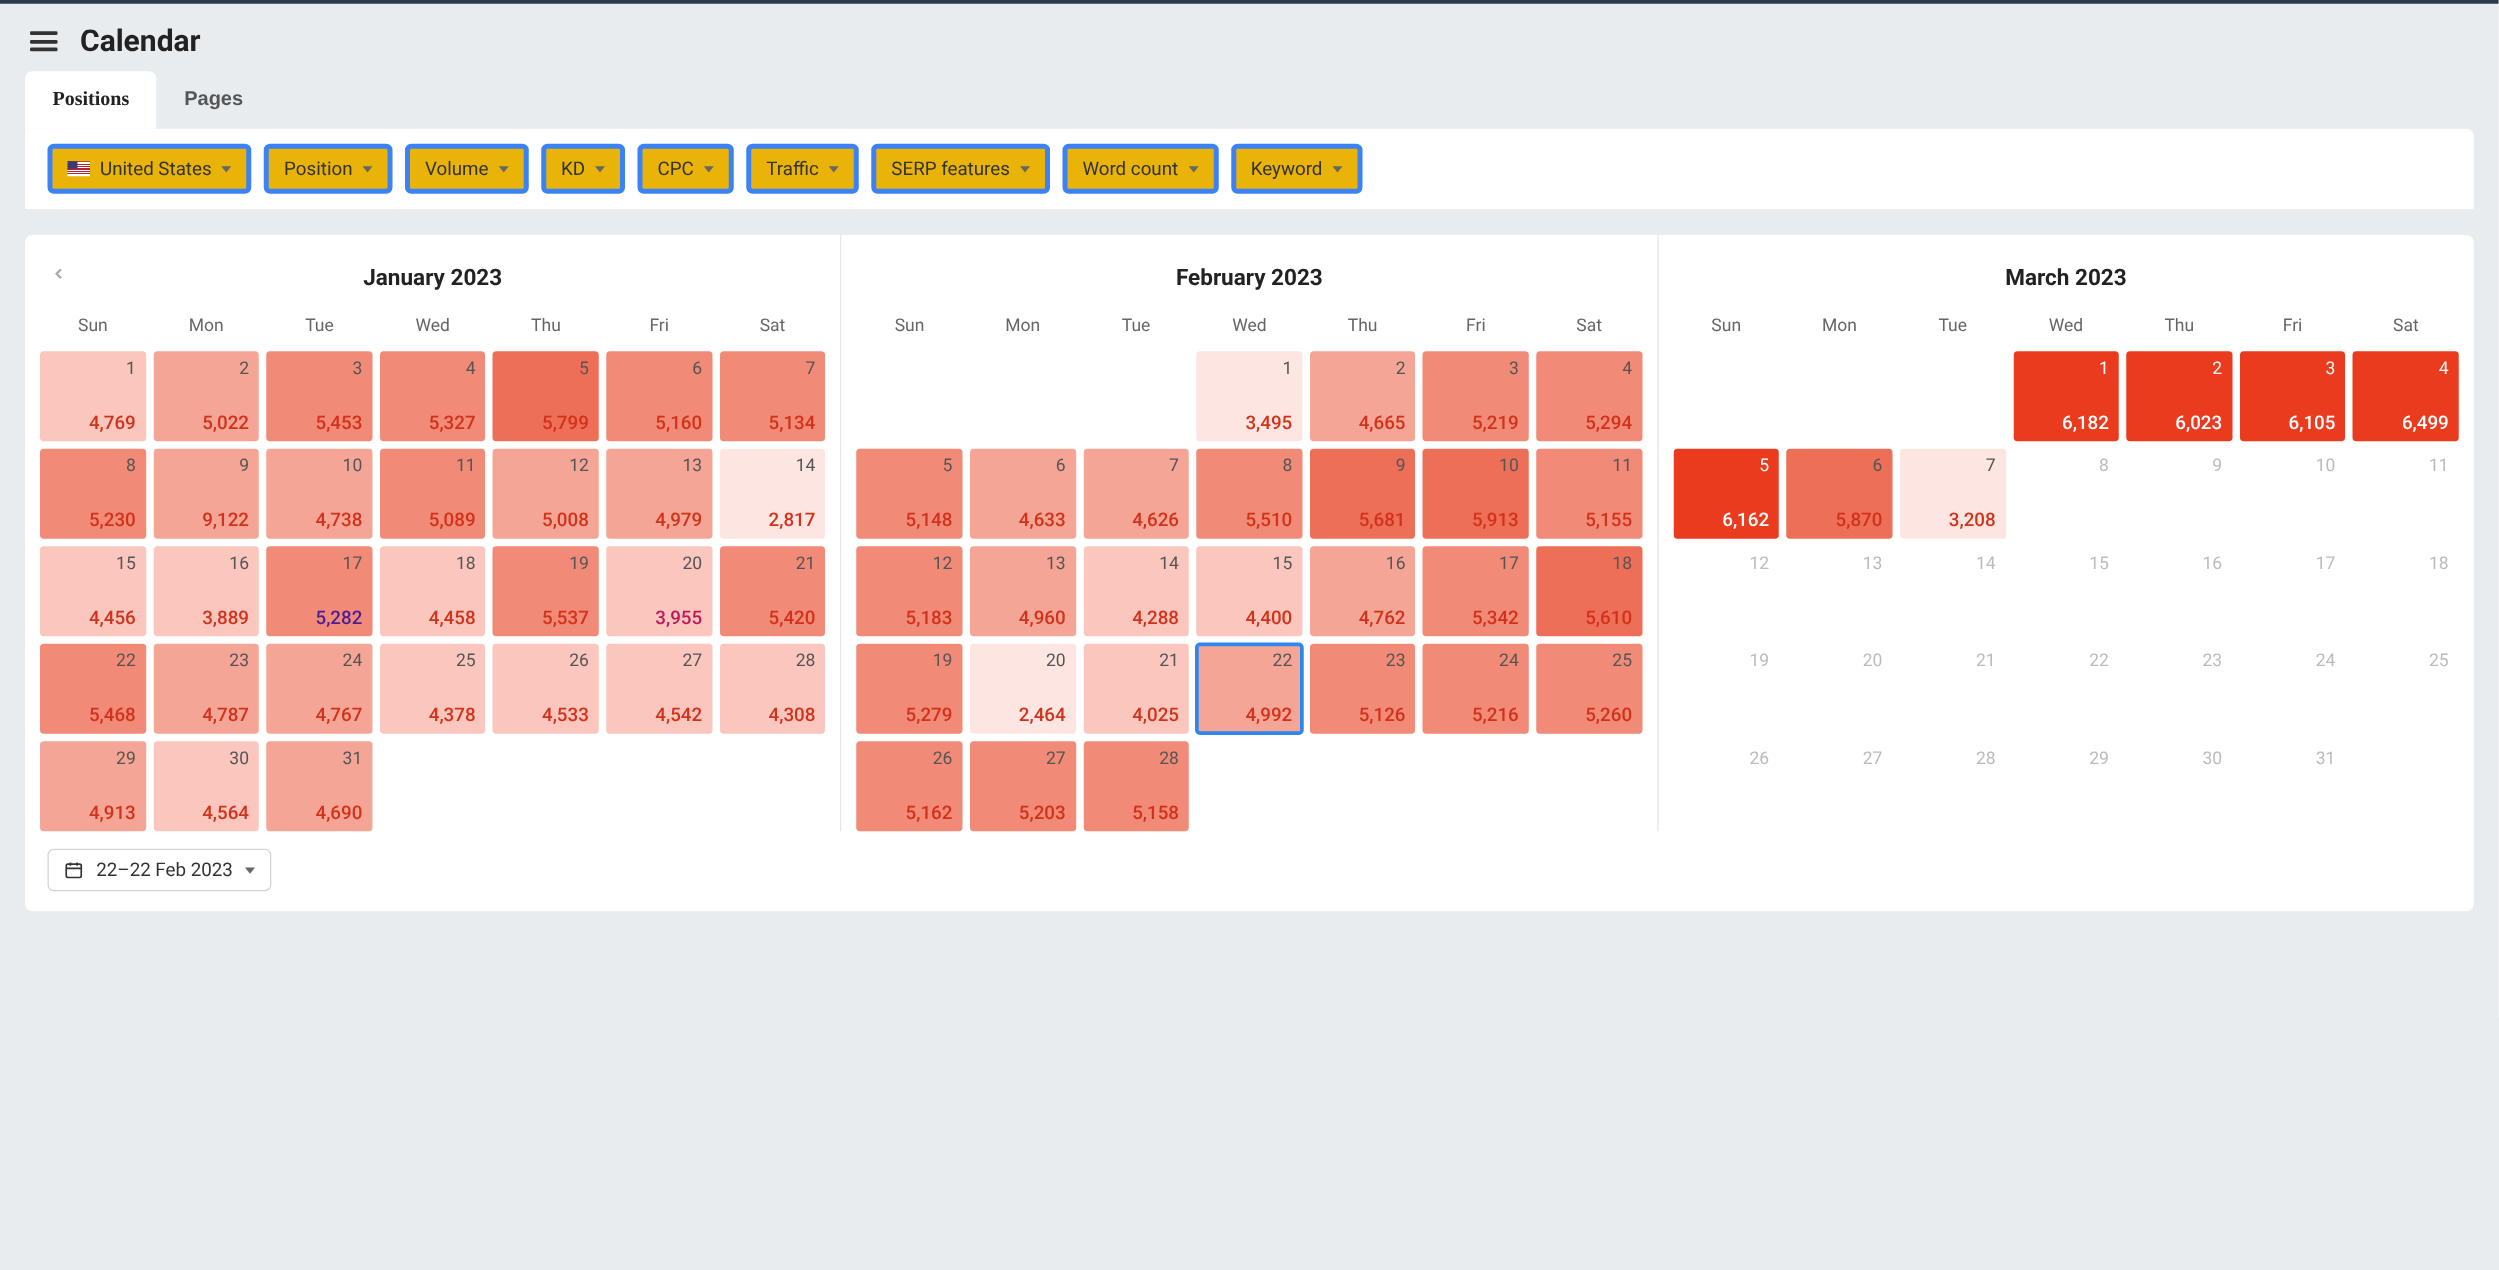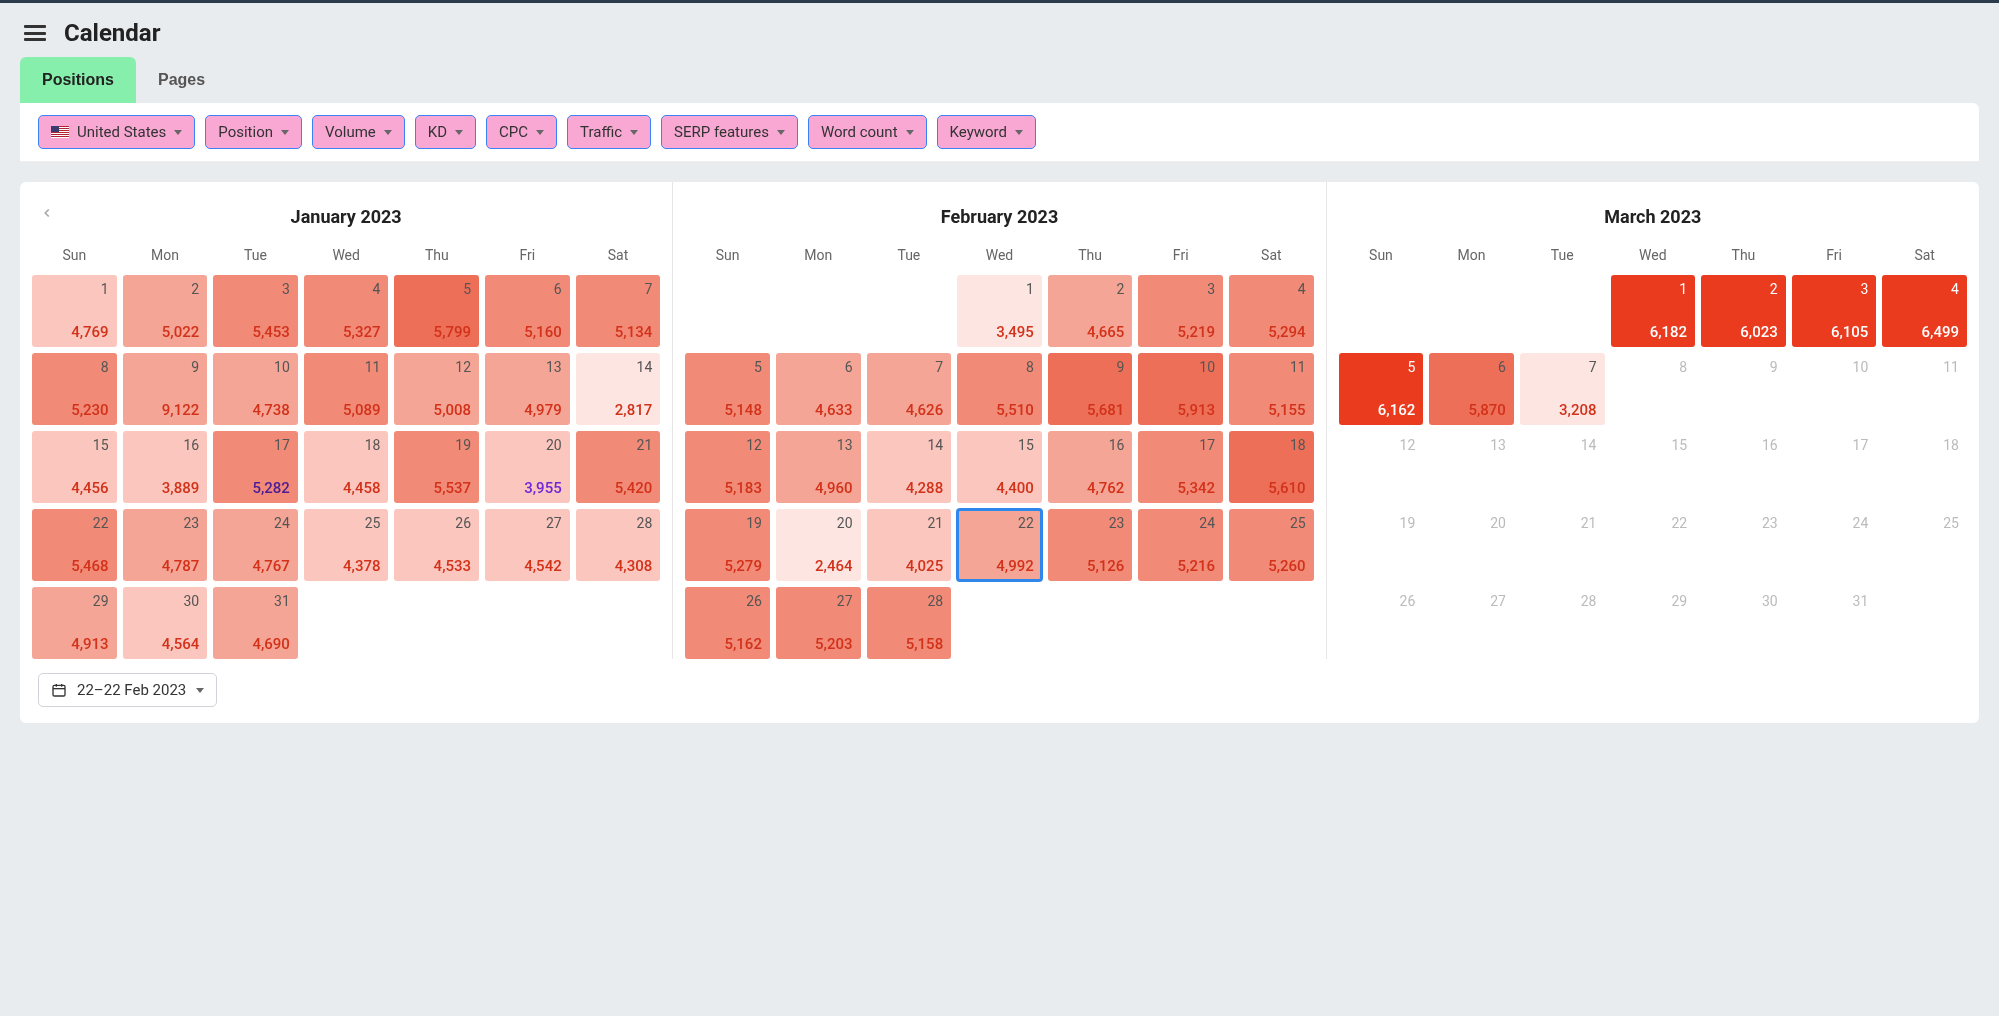--- a/index.html
+++ b/index.html
@@ -6,24 +6,24 @@
 body { font-family: -apple-system, BlinkMacSystemFont, "Segoe UI", Roboto, Helvetica, Arial, sans-serif; background: #e9ecef; color: #333; font-size: 14px; }
 .app { border-top: 3px solid #2a3b4c; padding: 0 20px 20px 20px; }
 
 .header { display: flex; align-items: center; gap: 18px; padding: 16px 4px 10px 4px; }
 .hamburger { width: 22px; height: 16px; display: flex; flex-direction: column; justify-content: space-between; cursor: pointer; }
 .hamburger span { display: block; height: 3px; background: #333; border-radius: 1px; }
 .header h1 { font-size: 24px; font-weight: 700; color: #222; }
 
 .tabs { display: flex; gap: 0; }
 .tab { padding: 14px 22px; font-size: 16px; font-weight: 700; color: #555; background: transparent; border: none; cursor: pointer; border-radius: 6px 6px 0 0; }
-.tab.active { background: #86efac; color: #222; }
+.tab.active { background: #ffffff; color: #222; font-family: Liberation Serif, serif; }
 
 .filters-bar { background: #fff; padding: 12px 18px; display: flex; gap: 10px; border-radius: 0 6px 0 0; border-bottom: 1px solid #eee; }
-.filter { display: inline-flex; align-items: center; gap: 8px; padding: 7px 12px; border: 1px solid #3b82f6; border-radius: 5px; background: #f9a8d4; cursor: pointer; font-size: 15px; color: #333; white-space: nowrap; }
+.filter { display: inline-flex; align-items: center; gap: 8px; padding: 7px 12px; border: 4px solid #3b82f6; border-radius: 5px; background: #eab308; cursor: pointer; font-size: 15px; color: #333; white-space: nowrap; }
 .flag { width: 18px; height: 12px; background: linear-gradient(to bottom, #b22234 0 8%, #fff 8% 16%, #b22234 16% 24%, #fff 24% 32%, #b22234 32% 40%, #fff 40% 48%, #b22234 48% 56%, #fff 56% 64%, #b22234 64% 72%, #fff 72% 80%, #b22234 80% 88%, #fff 88% 100%); position: relative; display: inline-block; }
 .flag::before { content: ""; position: absolute; top: 0; left: 0; width: 8px; height: 6px; background: #3c3b6e; }
 .caret { width: 0; height: 0; border-left: 4px solid transparent; border-right: 4px solid transparent; border-top: 5px solid #666; }
 
 .calendar-wrap { background: #fff; margin-top: 20px; border-radius: 6px; padding: 0 0 16px 0; }
 .months { display: flex; }
 .month { flex: 1 1 0; padding: 14px 12px 0 12px; position: relative; }
 .month + .month { border-left: 1px solid #e6e6e6; }
 .month-title { text-align: center; font-weight: 700; font-size: 18px; color: #222; padding: 10px 0 16px 0; position: relative; }
 .prev-arrow { position: absolute; left: 20px; top: 24px; color: #aaa; cursor: pointer; }
@@ -192,21 +192,21 @@
             <div class="cell" style="background: rgb(250, 198, 189);">
               <div class="daynum">18</div>
               <div class="val" style="color: rgb(210, 49, 26);">4,458</div>
             </div>
             <div class="cell" style="background: rgb(241, 138, 119);">
               <div class="daynum">19</div>
               <div class="val" style="color: rgb(210, 49, 26);">5,537</div>
             </div>
             <div class="cell" style="background: rgb(250, 198, 189);">
               <div class="daynum">20</div>
-              <div class="val" style="color: #6d28d9; text-align: right;">3,955</div>
+              <div class="val" style="color: #be185d; text-align: right;">3,955</div>
             </div>
             <div class="cell" style="background: rgb(241, 138, 119);">
               <div class="daynum">21</div>
               <div class="val" style="color: rgb(210, 49, 26);">5,420</div>
             </div>
             <div class="cell" style="background: rgb(241, 138, 119);">
               <div class="daynum">22</div>
               <div class="val" style="color: rgb(210, 49, 26);">5,468</div>
             </div>
             <div class="cell" style="background: rgb(244, 165, 149);">

